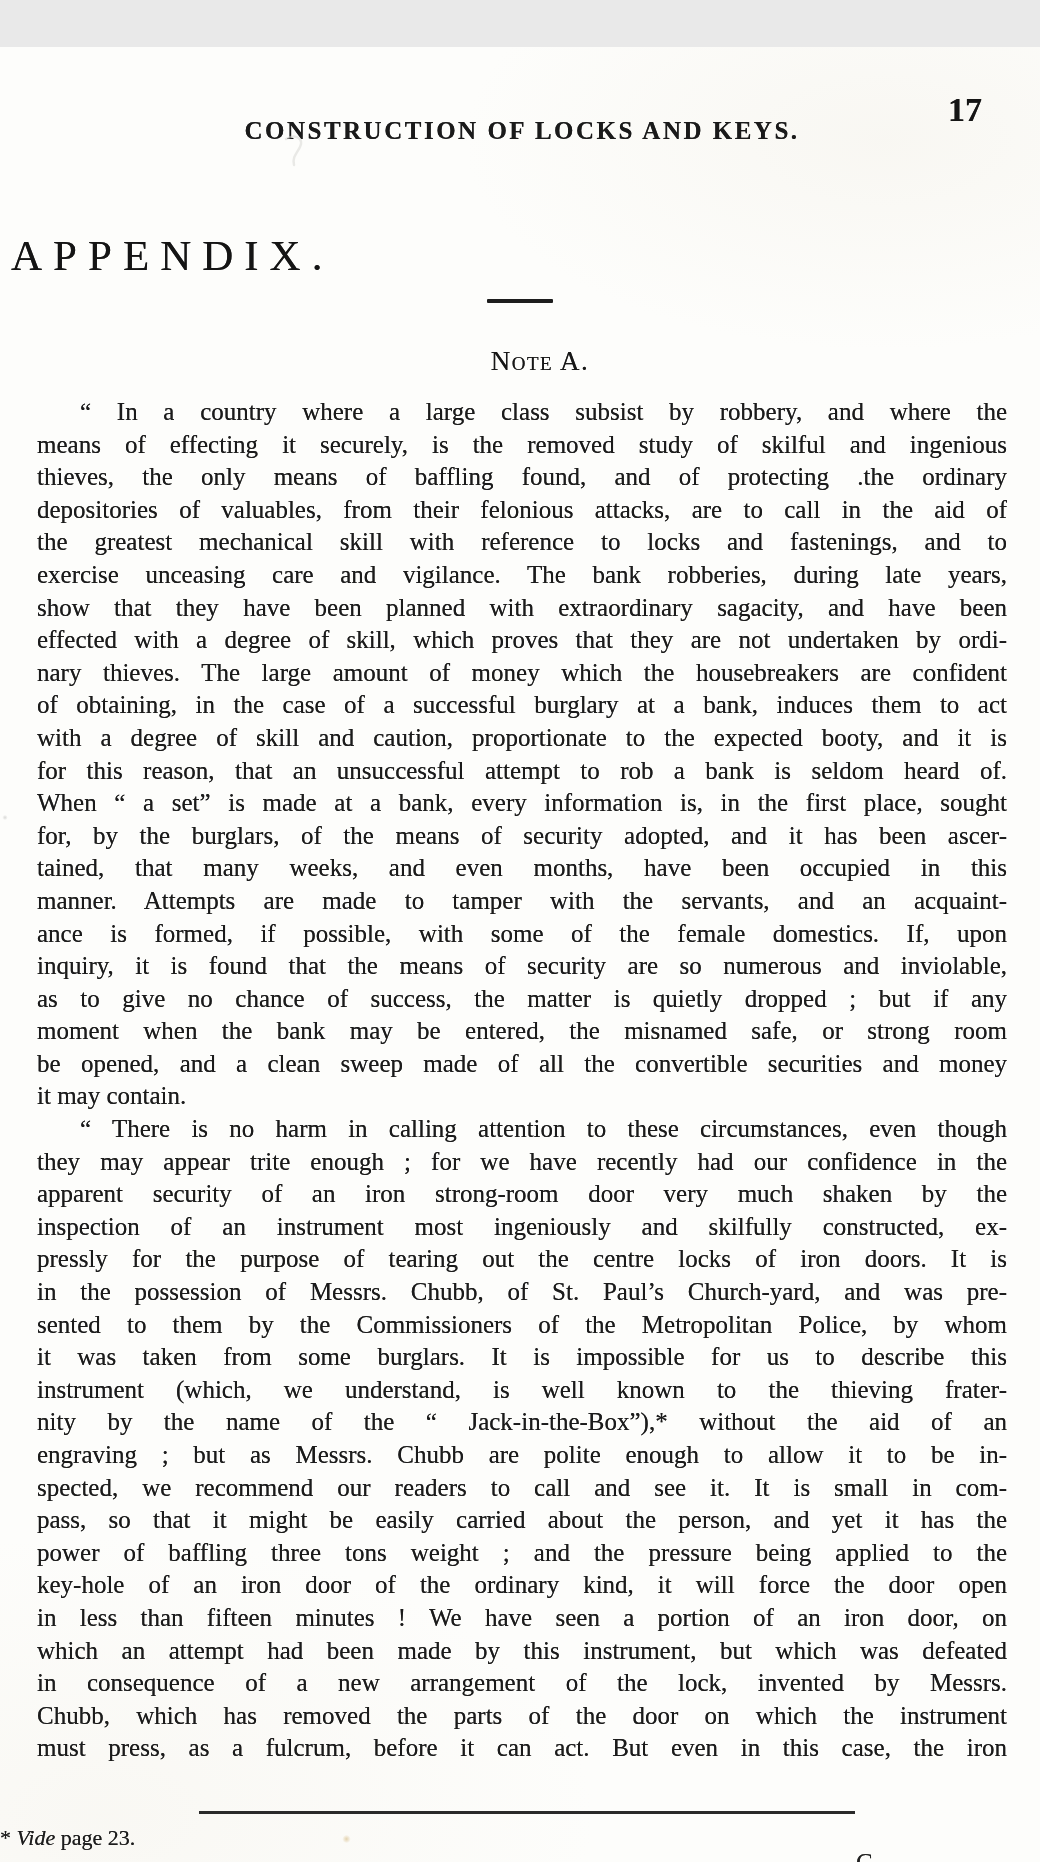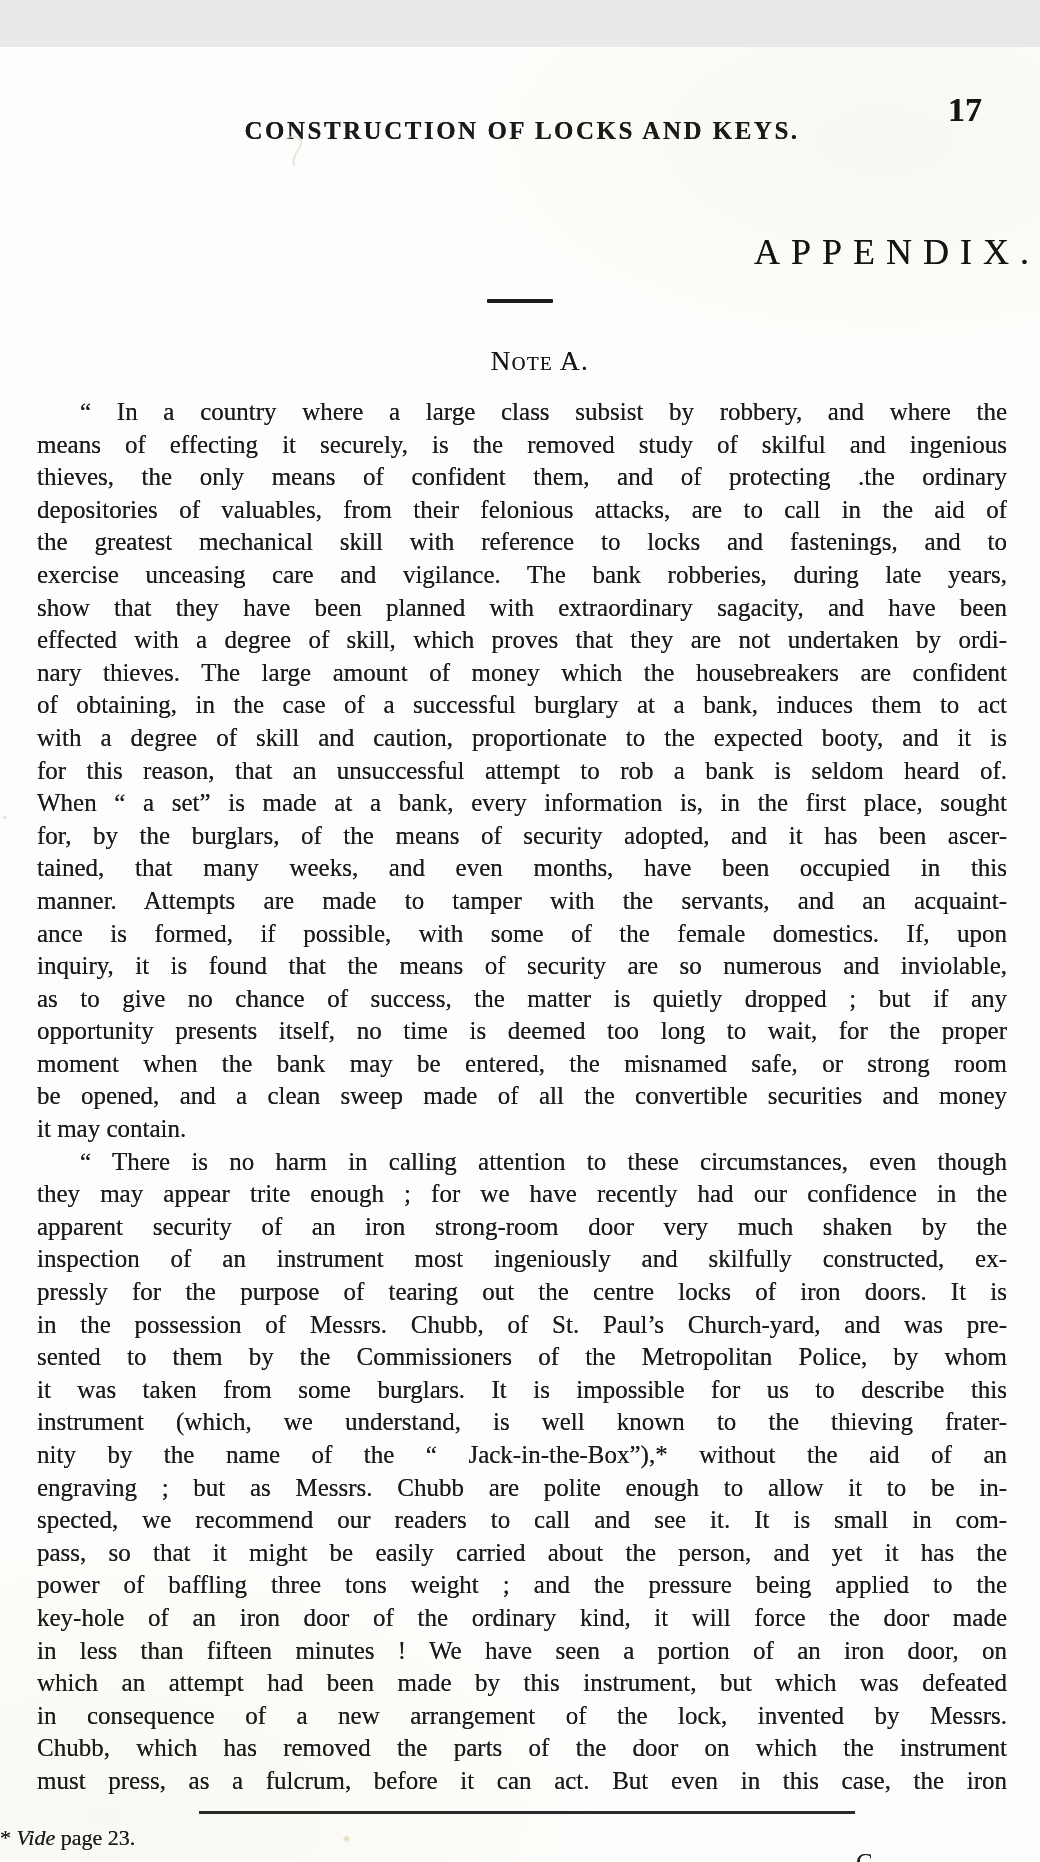--- a/index.html
+++ b/index.html
@@ -25,21 +25,21 @@
   .running-head .title {
     font-size:25px; font-weight:bold; letter-spacing:2.5px; color:#1a1a1a;
   }
   .page-number {
     position:absolute; top:44px; right:58px;
     font-size:34px; font-weight:bold; color:#151515;
   }
 
   .section-title {
     position:absolute; top:184px; left:0; width:1040px; margin:0;
-    text-align:right; font-size:36px; font-weight:normal;
+    text-align:left; font-size:43px; font-weight:normal;
     letter-spacing:11px; text-indent:11px; color:#141414;
   }
   .title-rule {
     position:absolute; top:252px; left:487px; width:66px; height:4px;
     background:#1d1d1d; border-radius:1px;
   }
 
   .note-heading {
     position:absolute; top:299px; left:0; width:1040px; margin:0;
     text-align:center; font-size:27px; font-weight:normal;
@@ -107,58 +107,57 @@
   <h1 class="section-title">APPENDIX.</h1>
 
   <div class="title-rule"></div>
 
   <h2 class="note-heading">Note A.</h2>
 
   <div class="body-text" id="body-text">
       <div class="para">
         <div class="line indent">“ In a country where a large class subsist by robbery, and where the</div>
         <div class="line">means of effecting it securely, is the removed study of skilful and ingenious</div>
-        <div class="line">thieves, the only means of confident them, and of protecting .the ordinary</div>
+        <div class="line">thieves, the only means of baffling found, and of protecting .the ordinary</div>
         <div class="line">depositories of valuables, from their felonious attacks, are to call in the aid of</div>
         <div class="line">the greatest mechanical skill with reference to locks and fastenings, and to</div>
         <div class="line">exercise unceasing care and vigilance. The bank robberies, during late years,</div>
         <div class="line">show that they have been planned with extraordinary sagacity, and have been</div>
         <div class="line">effected with a degree of skill, which proves that they are not undertaken by ordi-</div>
         <div class="line">nary thieves. The large amount of money which the housebreakers are confident</div>
         <div class="line">of obtaining, in the case of a successful burglary at a bank, induces them to act</div>
         <div class="line">with a degree of skill and caution, proportionate to the expected booty, and it is</div>
         <div class="line">for this reason, that an unsuccessful attempt to rob a bank is seldom heard of.</div>
         <div class="line">When “ a set” is made at a bank, every information is, in the first place, sought</div>
         <div class="line">for, by the burglars, of the means of security adopted, and it has been ascer-</div>
         <div class="line">tained, that many weeks, and even months, have been occupied in this</div>
         <div class="line">manner. Attempts are made to tamper with the servants, and an acquaint-</div>
         <div class="line">ance is formed, if possible, with some of the female domestics. If, upon</div>
         <div class="line">inquiry, it is found that the means of security are so numerous and inviolable,</div>
         <div class="line">as to give no chance of success, the matter is quietly dropped ; but if any</div>
-        <div class="line">opportunity presents itself, no time is deemed too long to wait, for the proper</div>
         <div class="line">moment when the bank may be entered, the misnamed safe, or strong room</div>
         <div class="line">be opened, and a clean sweep made of all the convertible securities and money</div>
         <div class="line last-left">it may contain.</div>
       </div>
       <div class="para">
         <div class="line indent">“ There is no harm in calling attention to these circumstances, even though</div>
         <div class="line">they may appear trite enough ; for we have recently had our confidence in the</div>
         <div class="line">apparent security of an iron strong-room door very much shaken by the</div>
         <div class="line">inspection of an instrument most ingeniously and skilfully constructed, ex-</div>
         <div class="line">pressly for the purpose of tearing out the centre locks of iron doors. It is</div>
         <div class="line">in the possession of Messrs. Chubb, of St. Paul’s Church-yard, and was pre-</div>
         <div class="line">sented to them by the Commissioners of the Metropolitan Police, by whom</div>
         <div class="line">it was taken from some burglars. It is impossible for us to describe this</div>
         <div class="line">instrument (which, we understand, is well known to the thieving frater-</div>
         <div class="line">nity by the name of the “ Jack-in-the-Box”),* without the aid of an</div>
         <div class="line">engraving ; but as Messrs. Chubb are polite enough to allow it to be in-</div>
         <div class="line">spected, we recommend our readers to call and see it. It is small in com-</div>
         <div class="line">pass, so that it might be easily carried about the person, and yet it has the</div>
         <div class="line">power of baffling three tons weight ; and the pressure being applied to the</div>
-        <div class="line">key-hole of an iron door of the ordinary kind, it will force the door made</div>
+        <div class="line">key-hole of an iron door of the ordinary kind, it will force the door open</div>
         <div class="line">in less than fifteen minutes ! We have seen a portion of an iron door, on</div>
         <div class="line">which an attempt had been made by this instrument, but which was defeated</div>
         <div class="line">in consequence of a new arrangement of the lock, invented by Messrs.</div>
         <div class="line">Chubb, which has removed the parts of the door on which the instrument</div>
         <div class="line">must press, as a fulcrum, before it can act. But even in this case, the iron</div>
       </div>
     </div>
 
   <div class="footnote-rule"></div>
 

